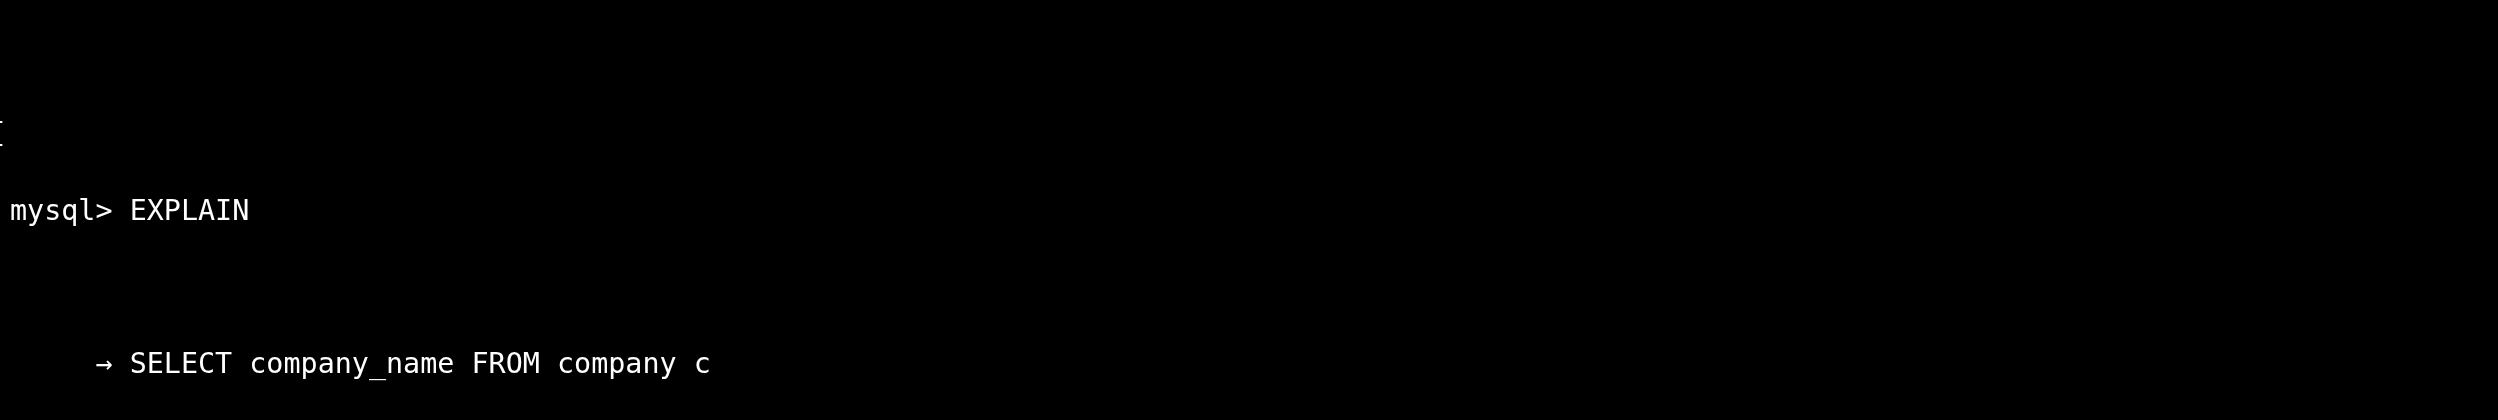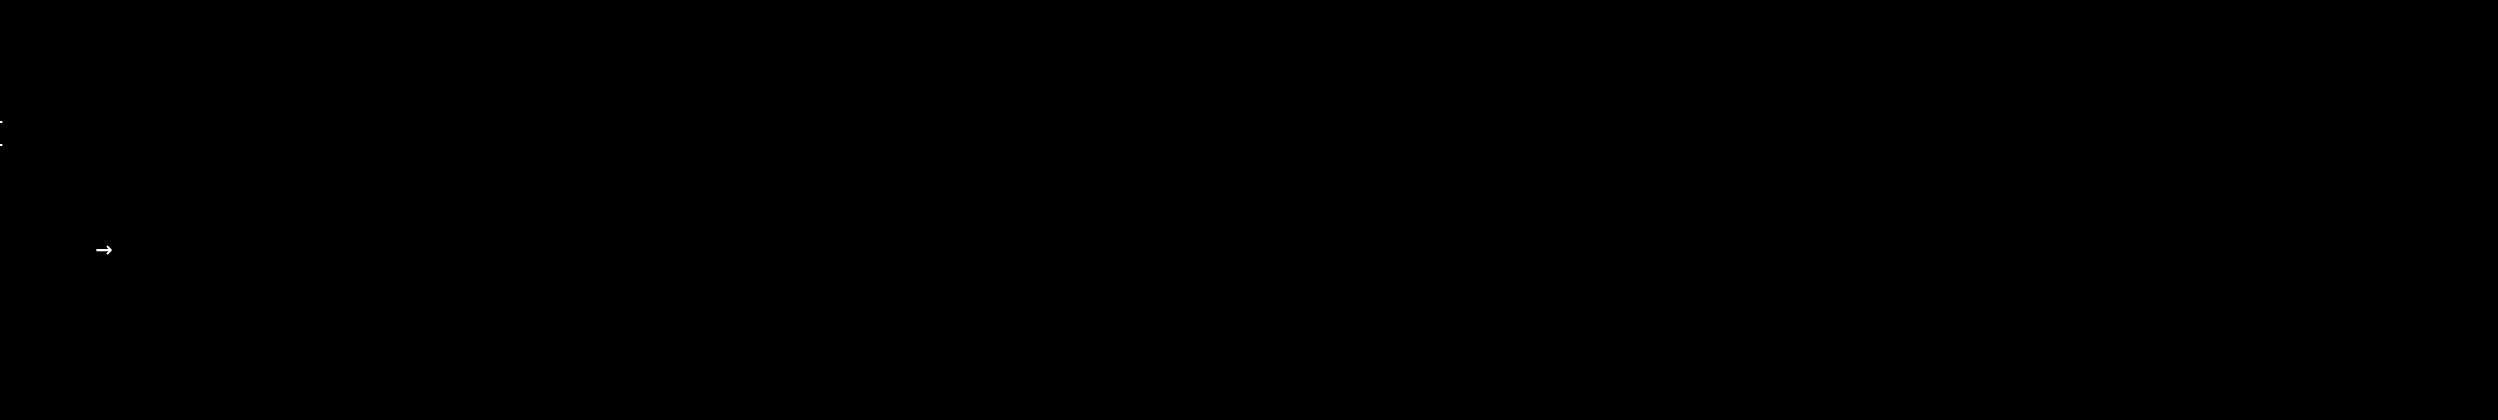--- a/index.html
+++ b/index.html
@@ -43,23 +43,28 @@
     white-space: pre;
   }
 </style>
 </head>
 <body style="background: rgb(0, 0, 0);">
 
 <div class="terminal" style="color: rgb(255, 255, 255);">
 
   <span class="edge-artifact">[</span>
 
+  <div class="line">
+    <span class="marker">mysql&gt;</span>
+    <span class="ltext">EXPLAIN</span>
+  </div>
 
   <div class="line">
     <span class="marker">→</span>
+    <span class="ltext">SELECT company_name FROM company c</span>
   </div>
 
   
 
   
 
   
 
   
 

